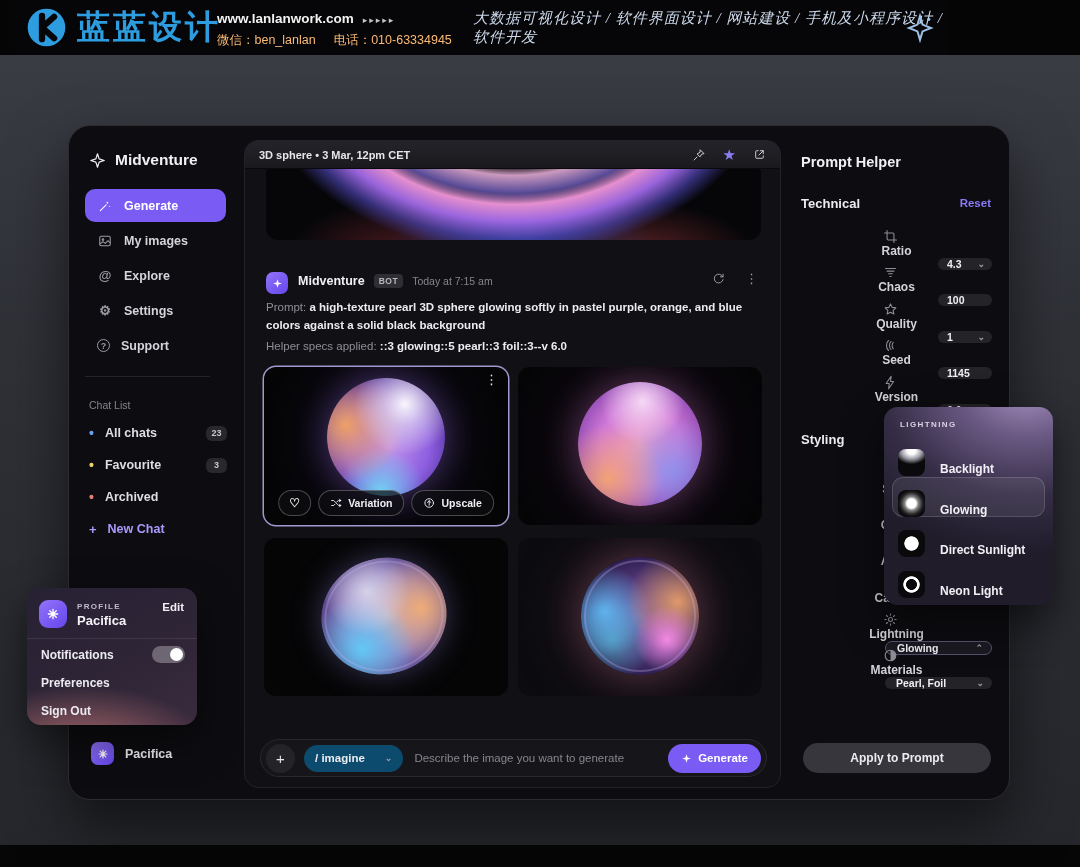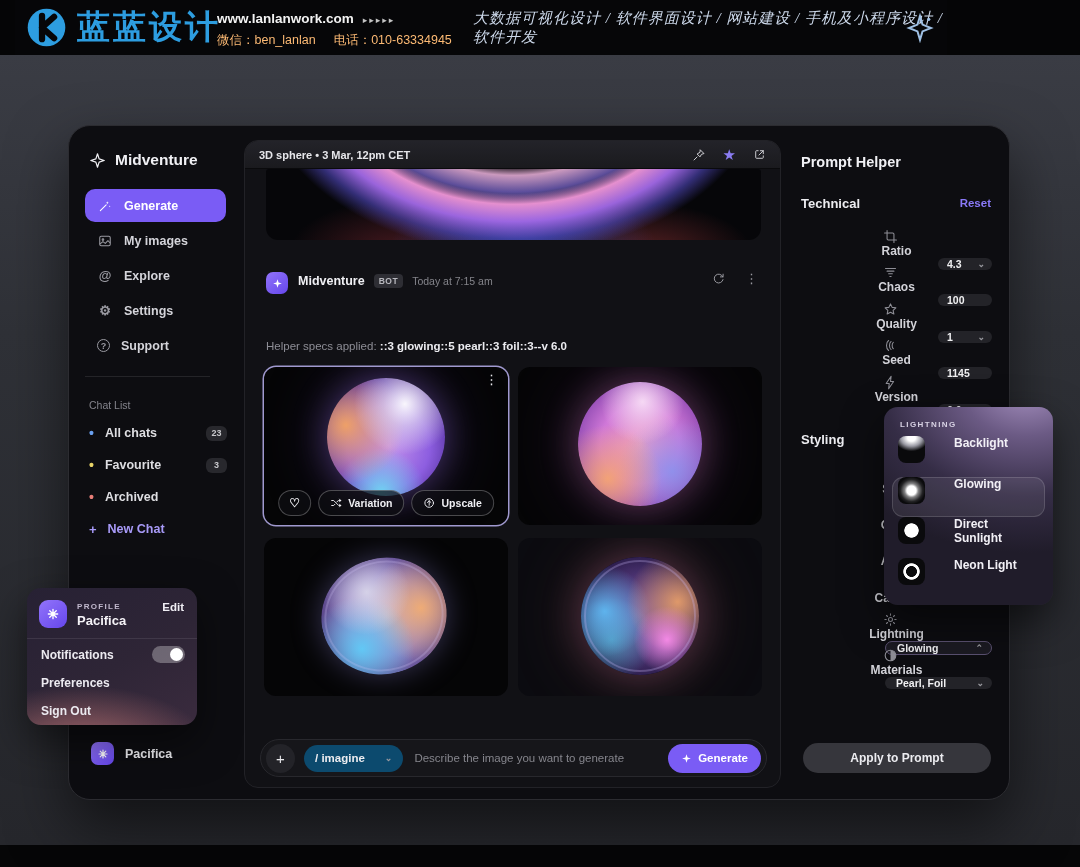--- a/index.html
+++ b/index.html
@@ -174,22 +174,22 @@
   .pp-item { position:absolute; left:14px; font-size:12px; font-weight:600; color:#eceaf0; cursor:pointer; }
   .pp-toggle { position:absolute; right:12px; top:58px; width:33px; height:17px; border-radius:9px;
                background:rgba(255,255,255,.30); cursor:pointer; }
   .pp-knob { position:absolute; right:2px; top:2px; width:13px; height:13px; border-radius:50%; background:#fff; }
 
   
   .light-pop { position:absolute; left:884px; top:407px; width:169px; height:198px; border-radius:14px; z-index:30;
     background:radial-gradient(145% 95% at 84% -10%, #a892c2 0%, #6b5a84 26%, #352d46 58%, #201c2a 88%);
     box-shadow:0 16px 40px rgba(0,0,0,.55); }
   .lp-label { position:absolute; left:16px; top:13px; font-size:8px; font-weight:700; letter-spacing:1.4px; color:#d8d2e4; }
-  .lp-opt { position:absolute; left:8px; width:153px; height:40px; border-radius:11px; display:flex; align-items:flex-start;
-            gap:29px; padding:0 6px; cursor:pointer; }
+  .lp-opt { position:absolute; left:8px; width:153px; height:40px; border-radius:11px; display:flex; align-items:flex-end;
+            gap:15px; padding:0 6px; cursor:pointer; }
   .lp-opt.sel { background:rgba(255,255,255,.07); box-shadow:inset 0 0 0 1px rgba(255,255,255,.14); }
   .lp-thumb { width:27px; height:27px; border-radius:8px; flex:none; }
   .th-backlight { background:radial-gradient(80% 62% at 50% 8%, #fff 18%, #9a9aa4 48%, rgba(20,20,24,0) 78%), #0a0a0c; }
   .th-glowing { background:radial-gradient(circle at 50% 50%, #fff 24%, rgba(255,255,255,.5) 36%, rgba(255,255,255,.1) 58%, rgba(255,255,255,0) 72%), #0a0a0c; }
   .th-direct { background:radial-gradient(circle at 50% 50%, #fff 0 36%, rgba(255,255,255,0) 39%), #0a0a0c; }
   .th-neon { background:radial-gradient(circle at 50% 50%, rgba(255,255,255,0) 27%, #fff 30% 41%, rgba(255,255,255,0) 45%), #0a0a0c; }
   .lp-name { font-size:12px; font-weight:700; color:#f2f0f6; }
 
   svg { display:block; }
 </style>
@@ -335,20 +335,24 @@
         <span class="msg-time">Today at 7:15 am</span>
       </div>
       <div class="msg-actions">
         <svg width="13" height="13" viewBox="0 0 24 24" fill="none" stroke="currentColor" stroke-width="1.8" stroke-linecap="round" stroke-linejoin="round">
           <path d="M20 9A8.2 8.2 0 1 0 20.4 14"></path>
             <path d="M20.5 4v5h-5"></path>
         </svg>
         <span class="kebab">⋮</span>
       </div>
 
+      <div class="prompt-line">
+        <span class="lbl">Prompt:</span>
+        <span class="val">a high-texture pearl 3D sphere glowing softly in pastel purple, orange, and blue colors against a solid black background</span>
+      </div>
       <div class="specs-line">
         <span class="lbl">Helper specs applied:</span>
         <span class="val">::3 glowing::5 pearl::3 foil::3--v 6.0</span>
       </div>
 
       <div class="grid">
         <div class="tile selected">
           <div class="sphere s1"></div>
           <span class="tile-kebab">⋮</span>
           <div class="tile-actions">

